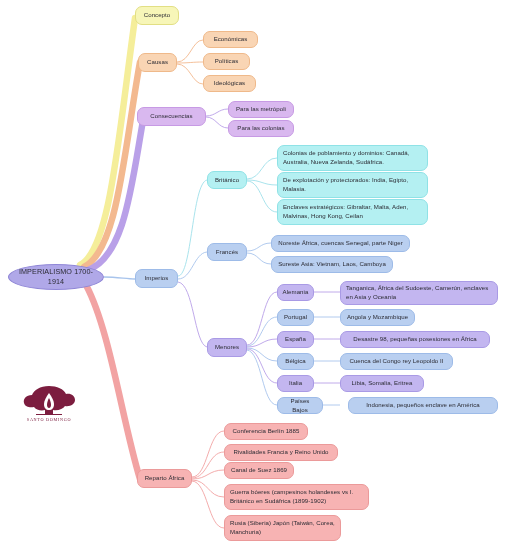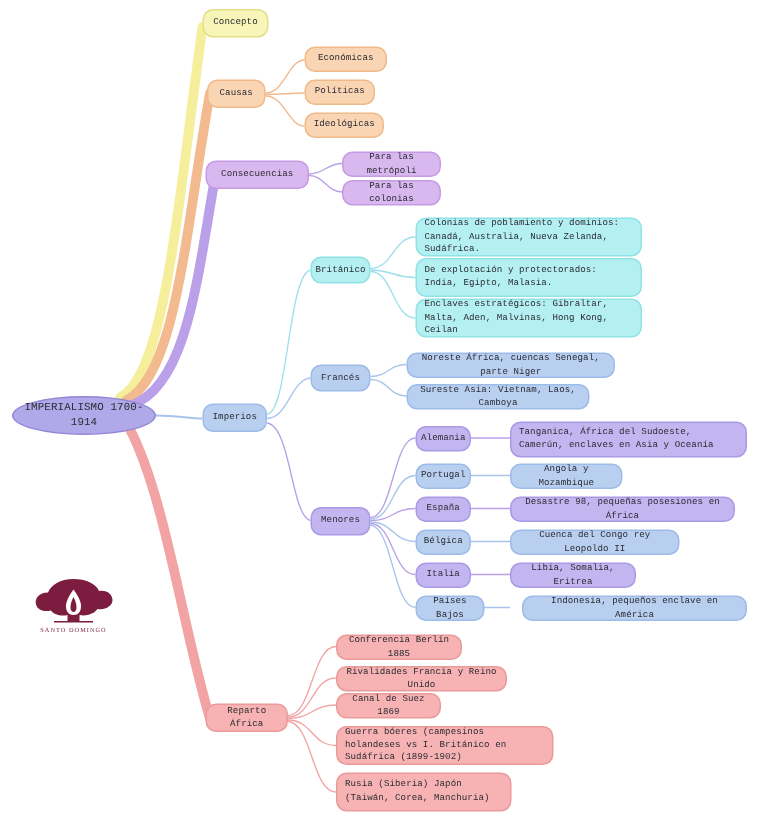--- a/index.html
+++ b/index.html
@@ -27,21 +27,20 @@
     align-items: center;
     justify-content: center;
     text-align: center;
     border-radius: 7px;
     border: 1px solid rgba(0,0,0,0.10);
     font-size: 6.1px;
     line-height: 1.45;
     color: #2b2b33;
     padding: 2px 5px;
     letter-spacing: 0.05px;
-    font-family: Liberation Mono, monospace;
   }
   .node.multiline { text-align: left; justify-content: flex-start; }
   .node.root {
     border-radius: 50%;
     font-size: 7.2px;
     border: 1px solid #8f86d6;
     letter-spacing: 0.1px;
   }
   #logo {
     position: absolute;

